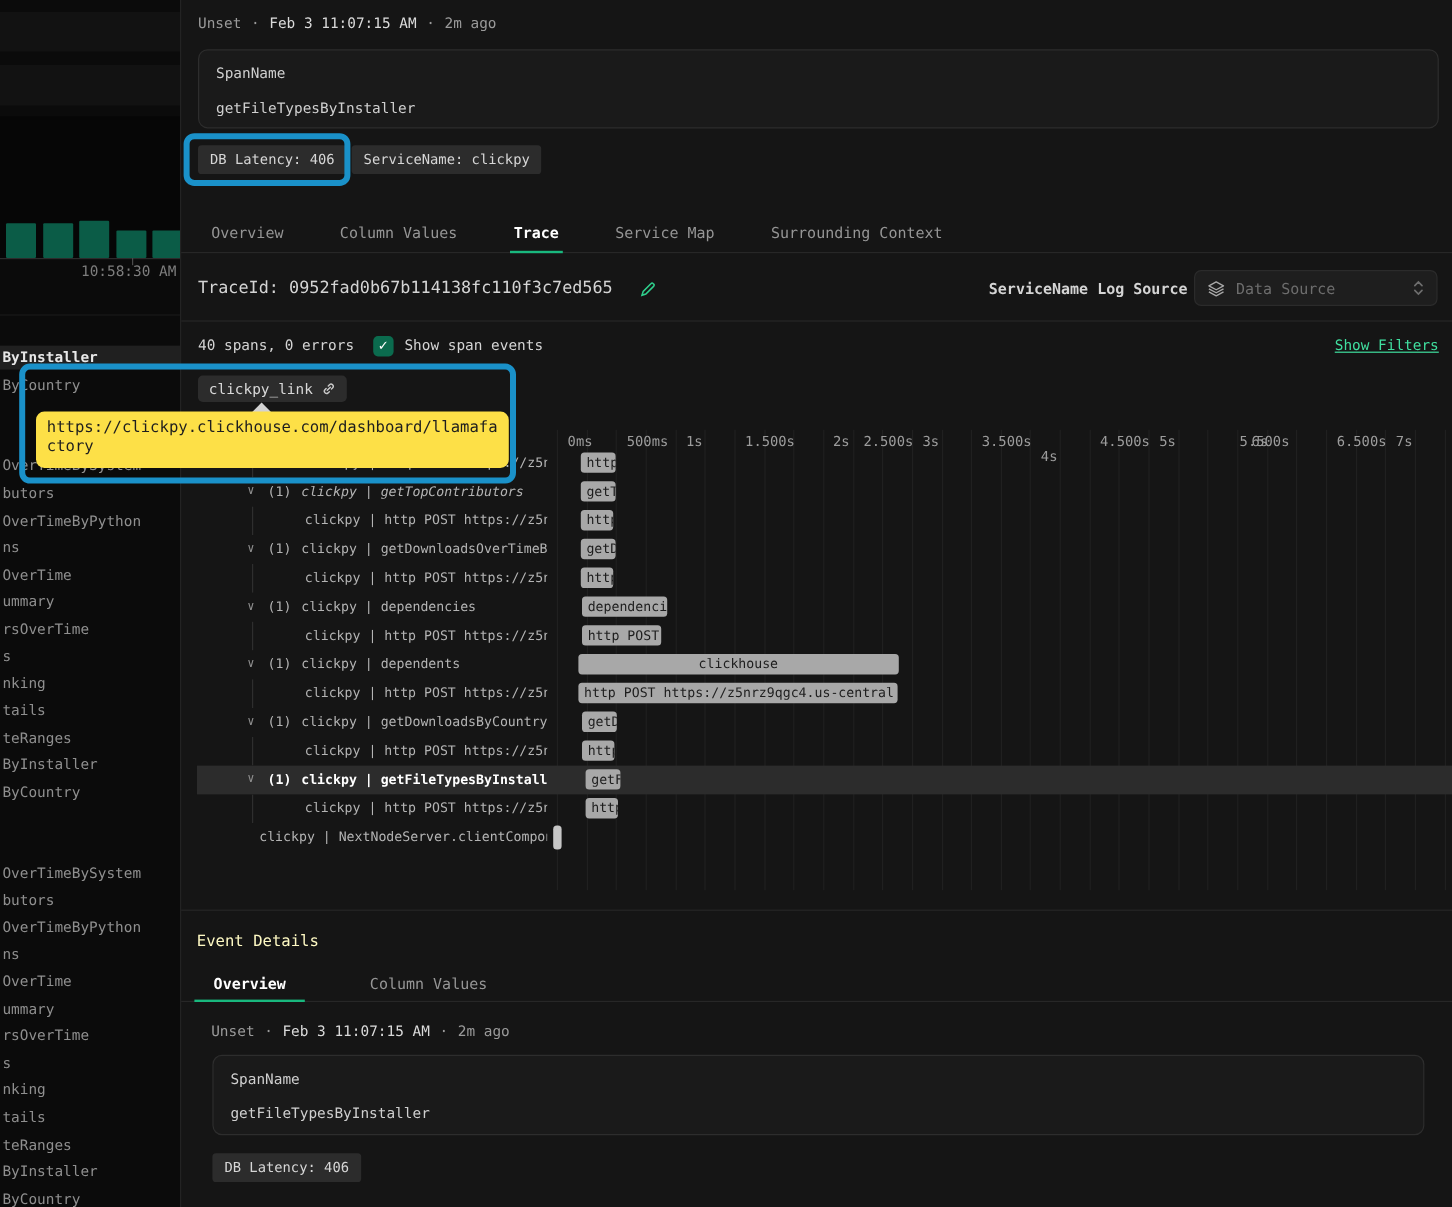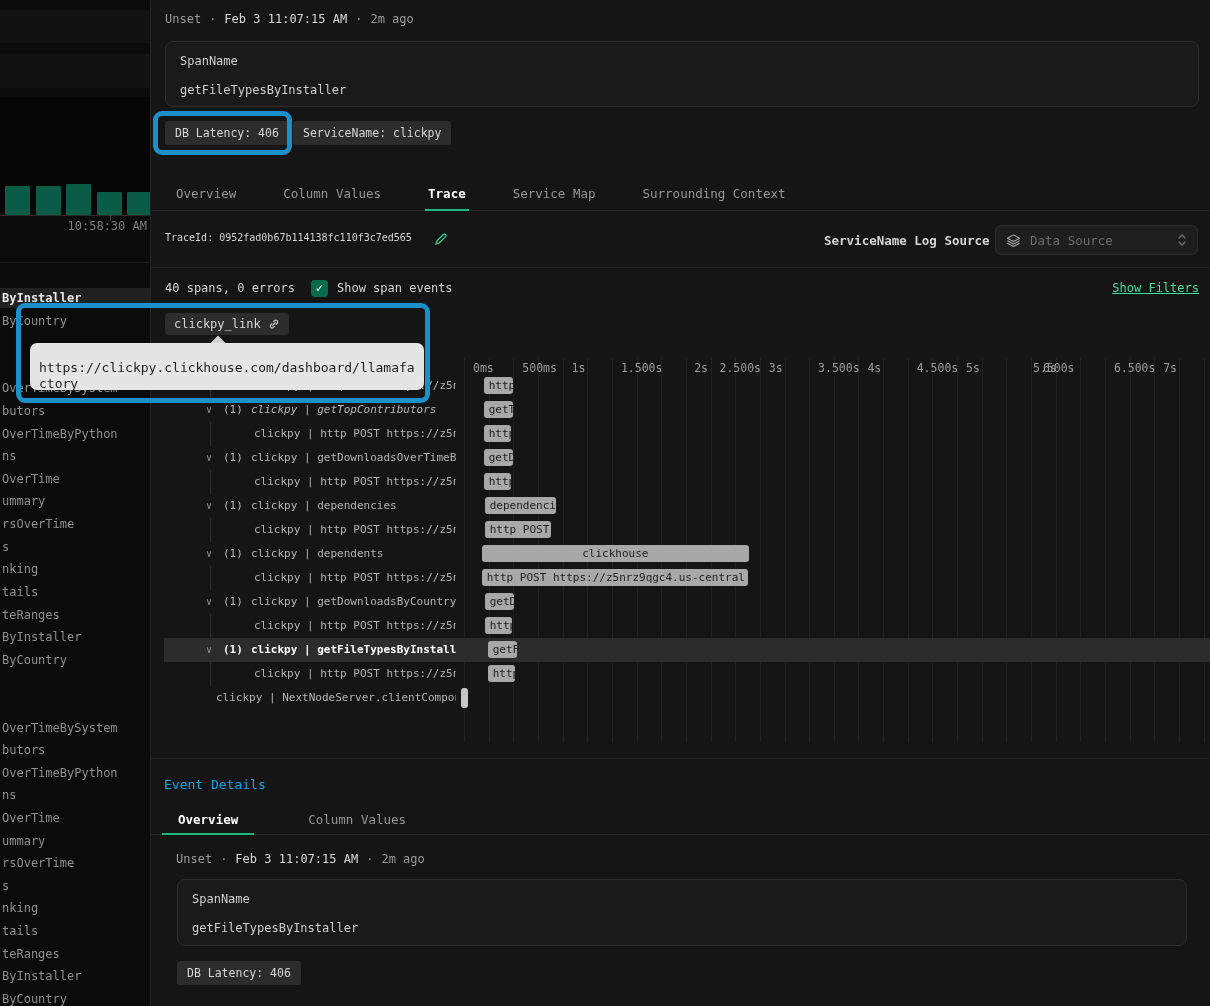--- a/index.html
+++ b/index.html
@@ -35,21 +35,21 @@
     color:#d6d6d6; font-size:11.5px; border-radius:3px; white-space:nowrap; }
   #badge-db { left:14px; top:121px; }
   #badge-service { left:142px; top:121px; }
 
   .tabs { position:absolute; left:0; top:178px; width:100%; height:33px; border-bottom:1px solid #272727;
     display:flex; gap:47px; padding-left:25px; font-size:12.5px; color:#959595; }
   .tab { line-height:31px; position:relative; cursor:default; white-space:nowrap; }
   .tab.active { color:#ffffff; font-weight:bold; }
   .tab.active::after { content:""; position:absolute; left:-3px; right:-3px; bottom:-1px; height:2px; background:var(--accent); }
 
-  .trace-id-row { position:absolute; left:14px; top:232px; height:16px; font-size:10px; color:#d4d4d4; display:flex; align-items:flex-start; }
+  .trace-id-row { position:absolute; left:14px; top:232px; height:16px; font-size:14px; color:#d4d4d4; display:flex; align-items:flex-end; }
   .pencil { margin-left:22px; display:inline-flex; }
   .correlated-label { position:absolute; left:673px; top:233px; font-size:12.5px; font-weight:bold; color:#d4d4d4; }
   .select { position:absolute; right:12px; top:225px; width:203px; height:30px; background:#1e1e1e;
     border:1px solid #2b2b2b; border-radius:6px; display:flex; align-items:center; padding:0 10px; gap:9px;
     font-size:12.5px; color:#6d6d6d; }
   .select .updown { margin-left:auto; display:inline-flex; }
 
   .divider { position:absolute; left:0; width:100%; height:1px; background:#262626; }
   #div1 { top:267px; } #div2 { top:758px; }
 
@@ -75,38 +75,38 @@
   .wf-prefix { position:absolute; left:59px; top:0; line-height:24px; font-size:11px; color:#b4b4b4; }
   .wf-label { position:absolute; top:0; line-height:24px; font-size:11px; color:#b4b4b4; white-space:nowrap; }
   .wf-row.sel .wf-prefix, .wf-row.sel .wf-label { color:#ffffff; font-weight:bold; }
   .wf-guide { position:absolute; left:46px; top:0; width:1px; height:24px; background:#2e2e2e; }
   .wf-bar { position:absolute; top:3px; height:17px; background:#a8a8a8; border-radius:3px;
     color:#1d1d1d; font-size:11px; line-height:17px; padding:0 5px; white-space:nowrap; overflow:hidden; }
   .wf-bar.center { text-align:center; }
   .wf-bar.rootbar { top:2px; height:20px; background:#c6c6c6; padding:0; }
 
   
-  .section-title { position:absolute; left:13px; top:777px; font-size:13px; color:#0ea5e9; }
+  .section-title { position:absolute; left:13px; top:777px; font-size:13px; color:#fef9c3; }
   .ev-tabs { position:absolute; left:0; top:806px; width:100%; height:29px; border-bottom:1px solid #272727;
     display:flex; font-size:12.5px; color:#959595; }
   .ev-tab { line-height:27px; position:relative; padding:0 16px; white-space:nowrap; }
   .ev-tab:first-child { margin-left:11px; }
   .ev-tab + .ev-tab { margin-left:38px; }
   .ev-tab.active { color:#ffffff; font-weight:bold; }
   .ev-tab.active::after { content:""; position:absolute; left:0; right:0; bottom:-1px; height:2px; background:var(--accent); }
   #meta2 { left:25px; top:852px; }
   #card2 { left:26px; width:1010px; top:879px; height:67px; }
   #badge-db2 { left:26px; top:961px; }
 
   
   .hl-box { position:absolute; border:5px solid var(--cyan); border-radius:9px; z-index:50; pointer-events:none; }
   #hl1 { left:153px; top:111px; width:139px; height:44px; }
   #hl2 { left:16px; top:303px; width:414px; height:100px; }
   .tooltip { position:absolute; left:30px; top:343px; width:394px; height:47px; z-index:52;
-    background:#e5e5e5; border-radius:7px; padding:17px 9px; color:#1e1e1e; font-size:13px;
+    background:#fde047; border-radius:7px; padding:6px 9px; color:#1e1e1e; font-size:13px;
     line-height:16px; word-break:break-all; }
   .tooltip-caret { position:absolute; left:212px; top:338px; width:12px; height:12px; background:#d2d2d2;
     transform:rotate(45deg); z-index:51; }
 
   svg.icon { display:block; }
 </style>
 </head>
 <body style="--accent: #19b87e; --link-green: #40df9f; --cyan: #1a91c9;">
 
 <div id="strip">
@@ -266,21 +266,21 @@
       <div class="gridline" style="left: 1014.8px;"></div>
       <div class="gridline" style="left: 1039.5px;"></div>
       <div class="wf-tick" style="left: 309px;">0ms</div>
       <div class="wf-tick" style="left: 358.3px;">500ms</div>
       <div class="wf-tick" style="left: 407.6px;">1s</div>
       <div class="wf-tick" style="left: 456.9px;">1.500s</div>
       <div class="wf-tick" style="left: 506.2px; margin-left: 24px;">2s</div>
       <div class="wf-tick" style="left: 555.5px;">2.500s</div>
       <div class="wf-tick" style="left: 604.8px;">3s</div>
       <div class="wf-tick" style="left: 654.1px;">3.500s</div>
-      <div class="wf-tick" style="left: 703.4px;">4s</div>
+      <div class="wf-tick" style="left: 703.4px; margin-top: 12px;">4s</div>
       <div class="wf-tick" style="left: 752.7px;">4.500s</div>
       <div class="wf-tick" style="left: 802px;">5s</div>
       <div class="wf-tick" style="left: 869px;">5.500s</div>
       <div class="wf-tick" style="left: 879px;">6s</div>
       <div class="wf-tick" style="left: 949.9px;">6.500s</div>
       <div class="wf-tick" style="left: 999.2px;">7s</div>
       <div class="wf-row" style="top: 16px;">
         <div class="wf-name">
           <div class="wf-guide"></div>
           <div class="wf-label" style="left: 90px;">clickpy | http POST https://z5nrz9qgc4.us-central</div>

